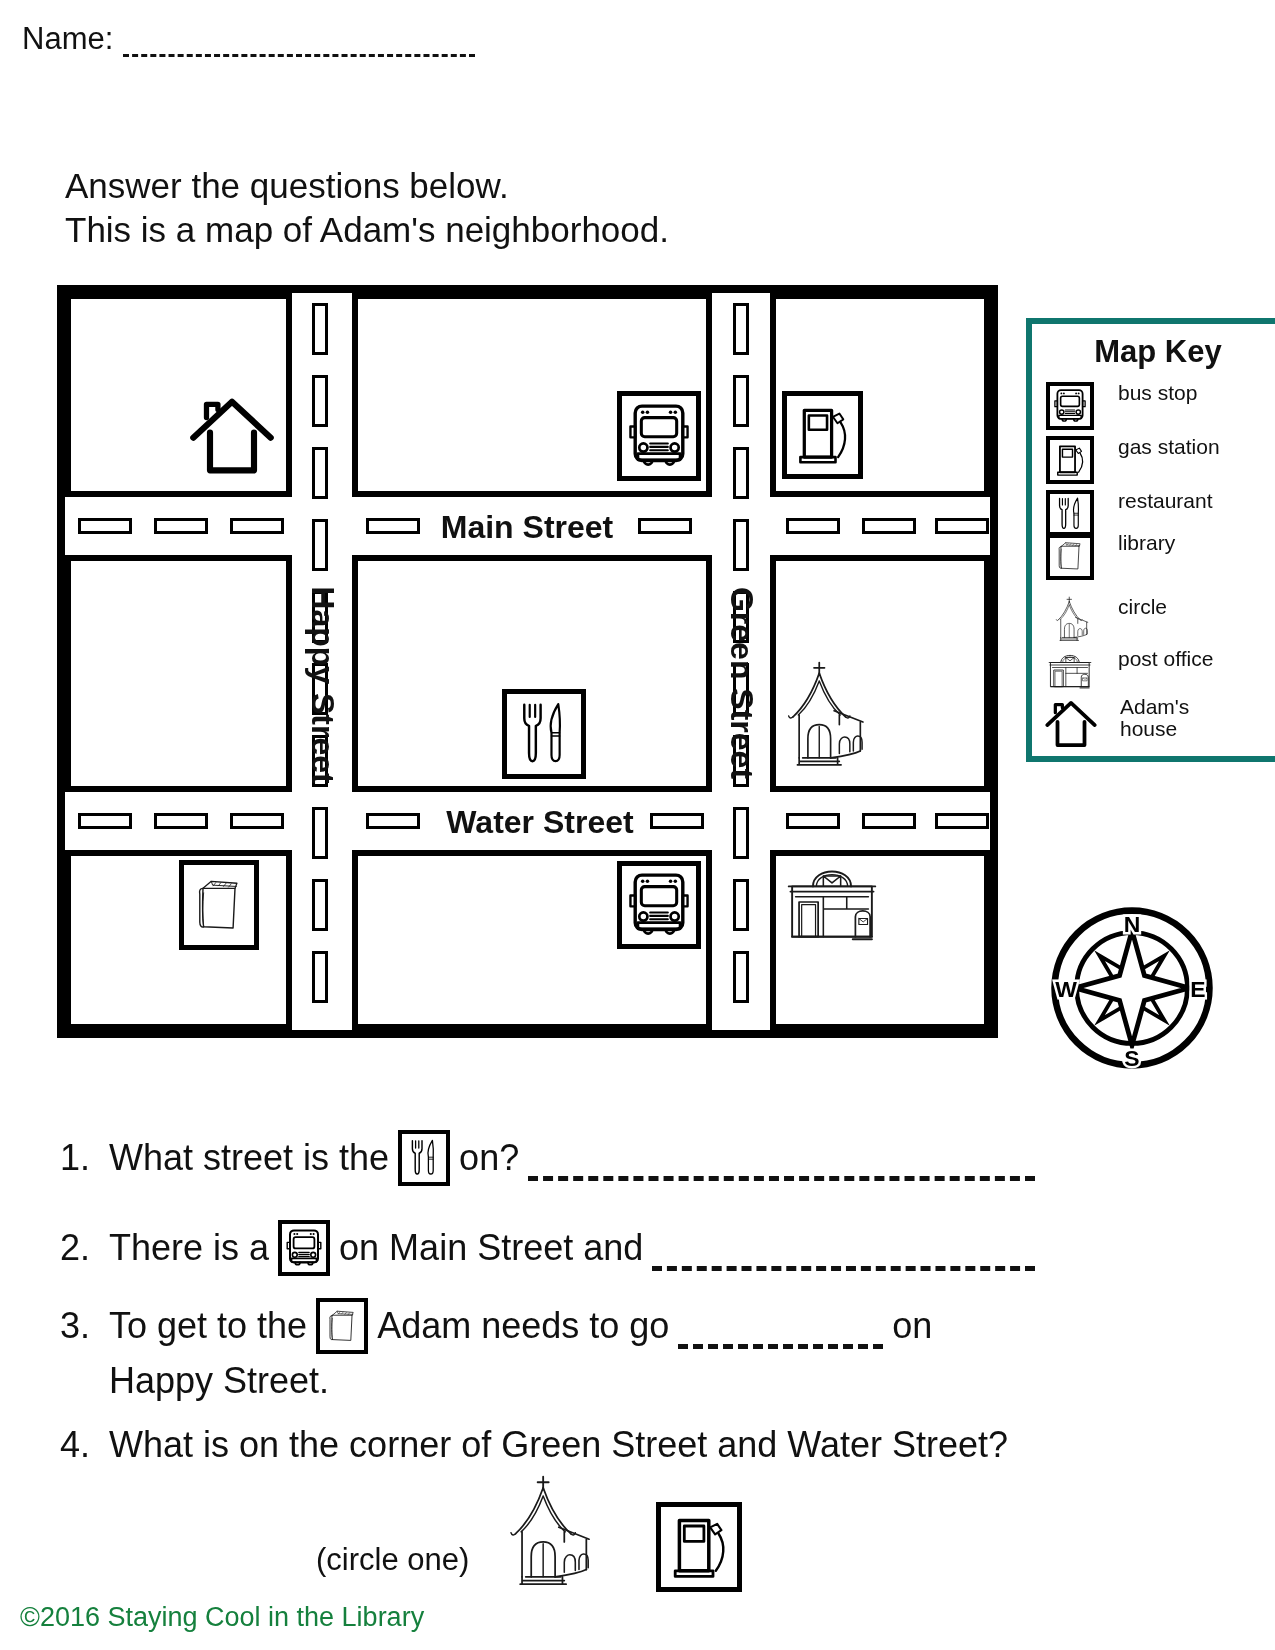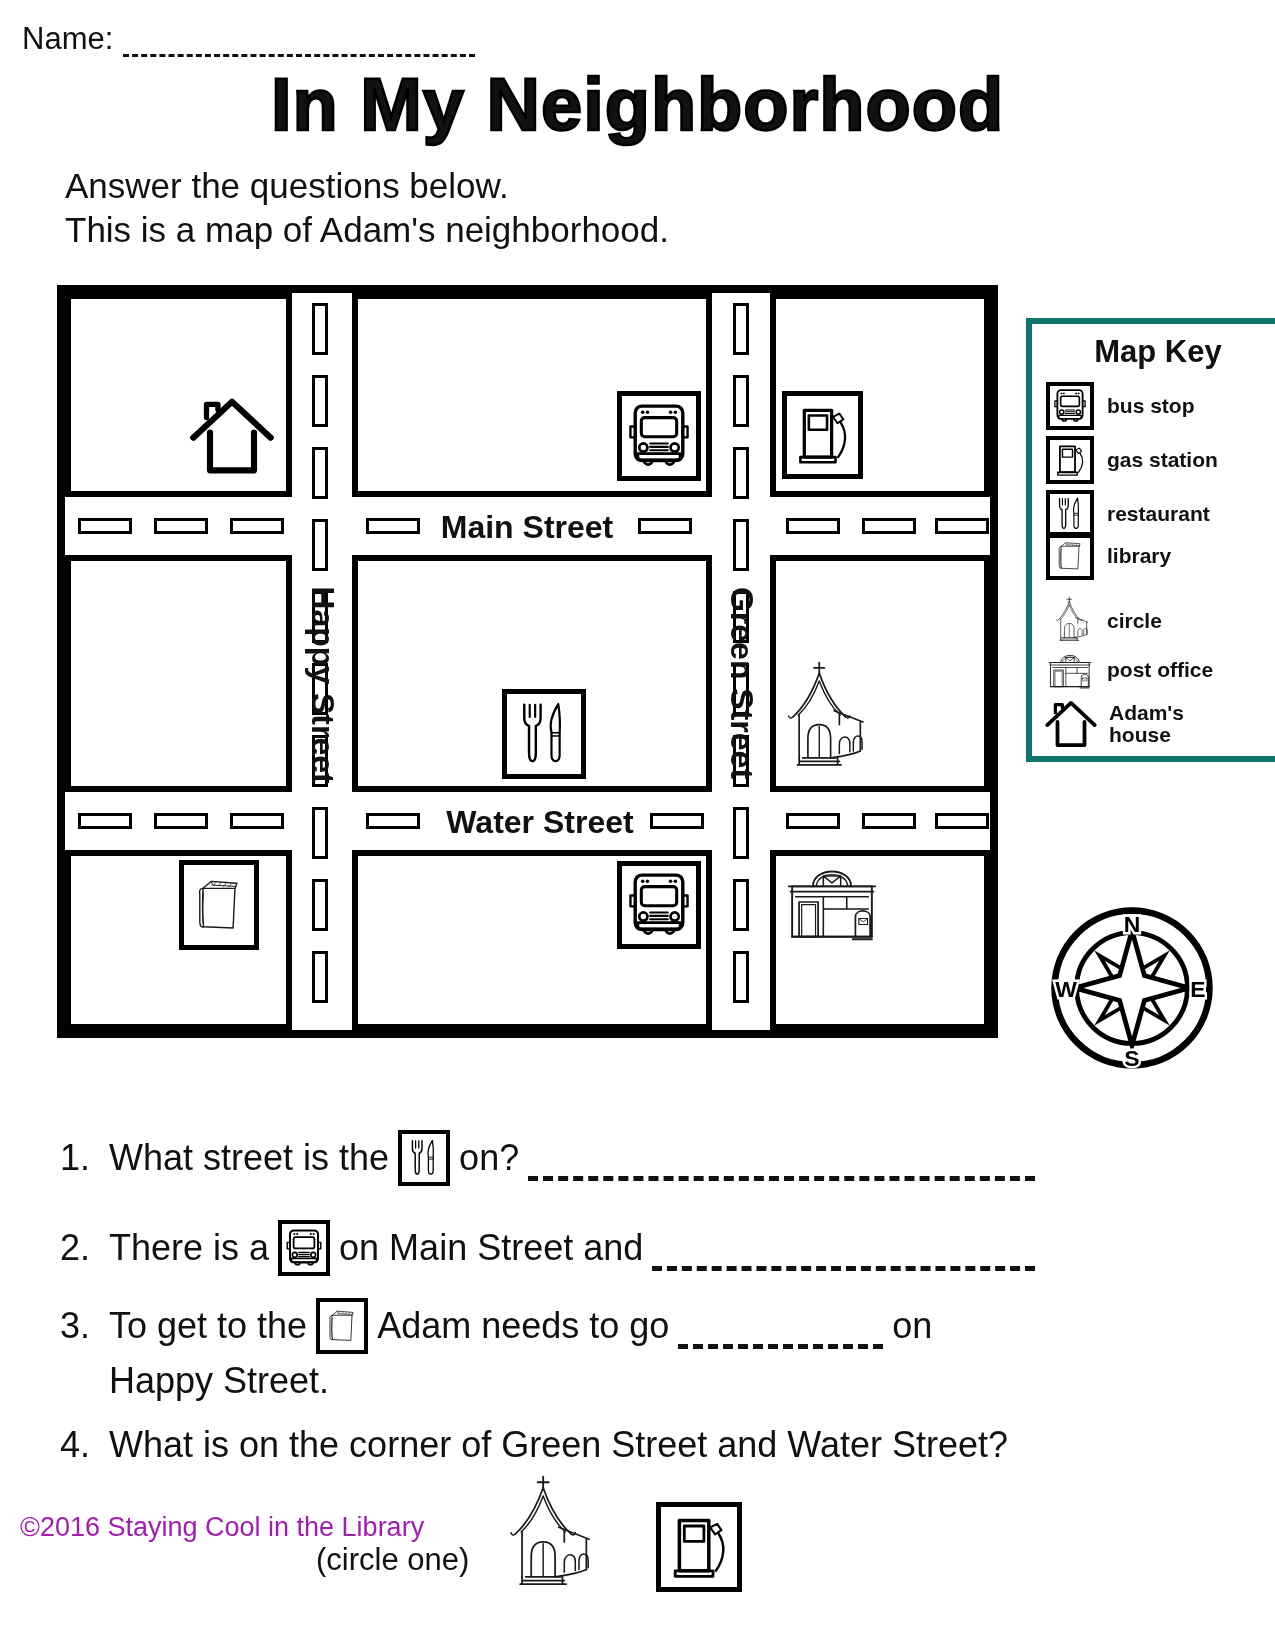--- a/index.html
+++ b/index.html
@@ -22,37 +22,37 @@
   .street-label{position:absolute;font-weight:bold;font-size:32px;white-space:nowrap;
                 transform:translate(-50%,-50%);}
   .street-label.vert{transform:translate(-50%,-50%) rotate(90deg);}
   .icon-box{position:absolute;background:#fff;border:5px solid #000;box-sizing:border-box;
             display:flex;align-items:center;justify-content:center;padding:3px;}
   .icon-box svg,.plain-icon svg{width:100%;height:100%;display:block;}
   .plain-icon{position:absolute;}
   
   #map-key{left:1026px;top:318px;width:264px;height:444px;border:6px solid #0f766e;box-sizing:border-box;background:#fff;}
   #map-key-title{position:absolute;left:0;top:10px;width:100%;text-align:center;font-size:31px;font-weight:bold;}
-  .key-row{position:absolute;left:12px;display:flex;align-items:center;gap:11px;font-weight:bold;}
+  .key-row{position:absolute;left:12px;display:flex;align-items:flex-start;gap:22px;}
   .key-cell{flex:0 0 52px;display:flex;align-items:center;justify-content:center;}
   .key-boxed{width:48px;height:48px;border:4px solid #000;box-sizing:border-box;padding:2px;display:flex;}
   .key-plain{width:50px;height:50px;}
   .key-boxed svg,.key-plain svg{width:100%;height:100%;display:block;}
   .key-label{font-size:21px;line-height:1.05;}
   
   .question{position:absolute;display:flex;align-items:center;gap:9px;font-size:36px;white-space:nowrap;}
   .q-num{flex:0 0 40px;}
   .q-icon{flex:0 0 auto;width:52px;height:56px;border:4px solid #000;box-sizing:border-box;
           display:flex;align-items:center;justify-content:center;padding:2px;background:#fff;}
   .q-icon svg{width:100%;height:100%;display:block;}
   .blank{border-bottom:5px dashed #111;align-self:flex-end;margin-bottom:5px;height:0;}
   .grow{flex:1;}
   #q3-line2{left:109px;top:1360px;font-size:36px;}
   #circle-one{left:316px;top:1542px;font-size:31px;}
-  #copyright{left:20px;top:1512px;font-size:27px;color:#a21caf;}
+  #copyright{left:20px;top:1602px;font-size:27px;color:#15803d;}
   svg .ink{stroke:#000;fill:none;stroke-linecap:round;stroke-linejoin:round;}
   svg .sketch{stroke:#1a1a1a;fill:none;stroke-linecap:round;stroke-linejoin:round;}
 </style>
 </head>
 <body>
 
 <svg width="0" height="0" style="position:absolute">
 <defs>
   <g id="sym-house">
     <path class="ink" stroke-width="7" d="M6 52 L50 11 L94 52"></path>
@@ -132,21 +132,20 @@
 </defs>
 </svg>
 
 <div id="page">
 
   <div class="abs" id="name-row">
     <span>Name:</span>
     <span id="name-line"></span>
   </div>
 
-  <div class="abs" id="title">In My Neighborhood</div>
 
   <div class="abs" id="intro">
     <div>Answer the questions below.</div>
     <div>This is a map of Adam's neighborhood.</div>
   </div>
 
   <div class="abs" id="map-frame"></div>
 
   <div class="block" style="left:65px;top:293px;width:227px;height:204px"></div>
   <div class="block" style="left:352px;top:293px;width:360px;height:204px"></div>

